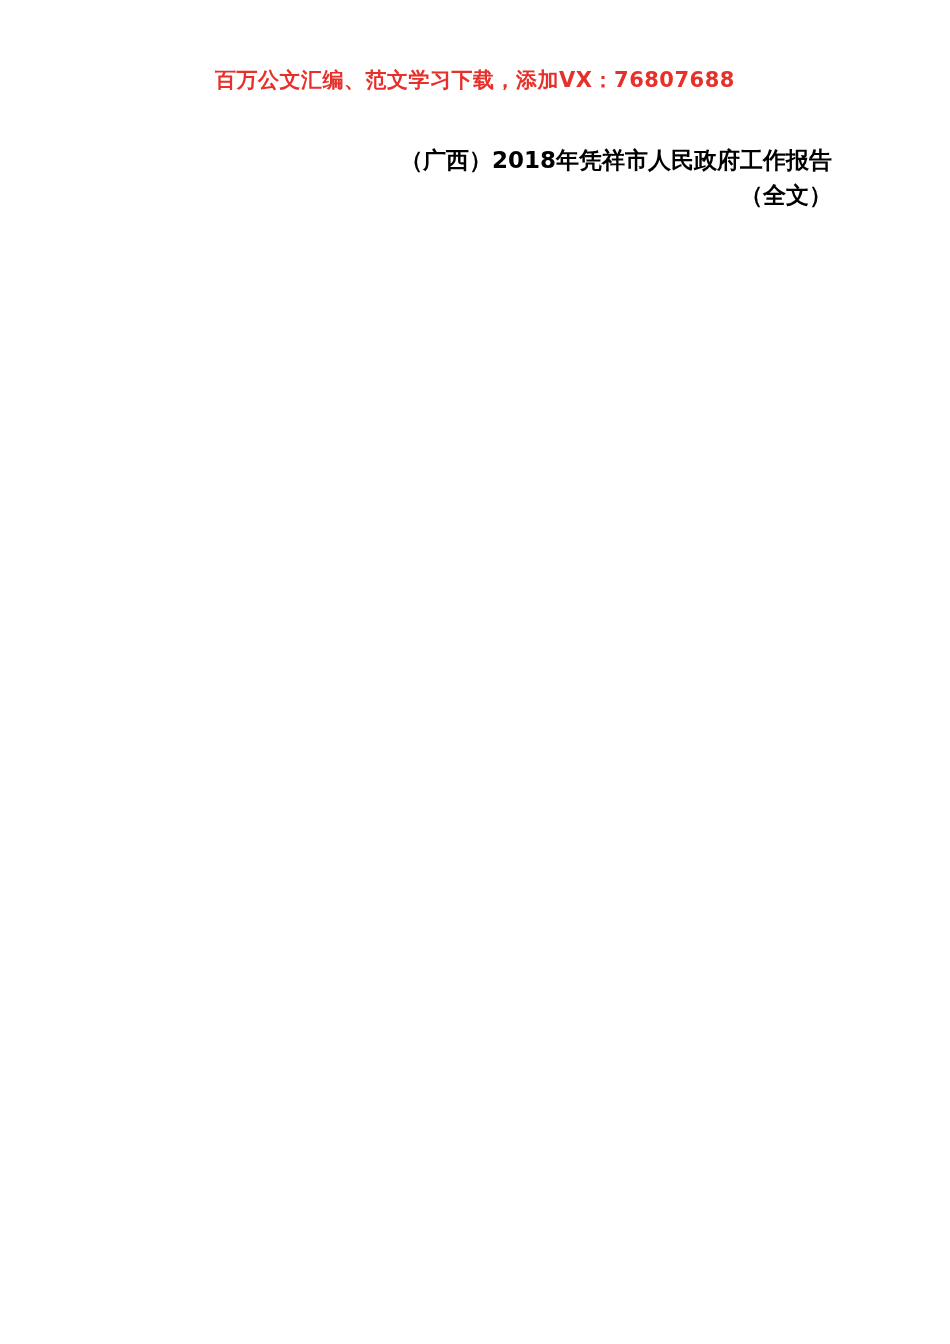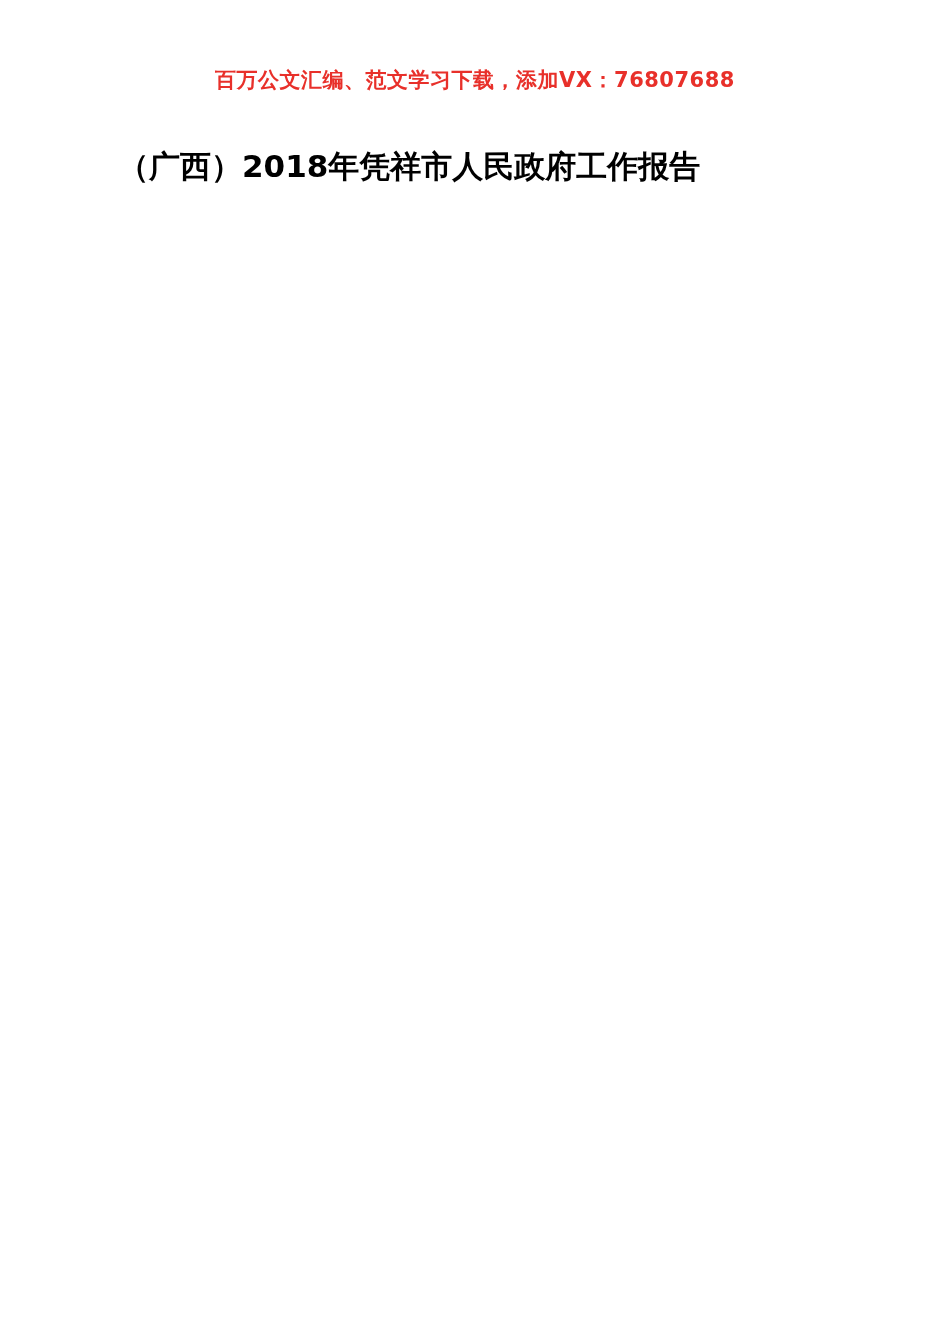--- a/index.html
+++ b/index.html
@@ -33,22 +33,22 @@
     font-weight: 700;
     letter-spacing: 0.5px;
     font-family: "DejaVu Sans", "Liberation Sans", sans-serif;
     white-space: nowrap;
   }
   .doc-title {
     position: absolute;
     top: 143px;
     left: 118px;
     width: 714px;
-    text-align: left;
-    font-size: 31px;
+    text-align: right;
+    font-size: 23px;
     font-weight: 700;
     line-height: 1.5;
     font-family: "DejaVu Sans", "Liberation Sans", sans-serif;
     color: #000;
   }
   .body-area {
     position: absolute;
     top: 540px;
     left: 118px;
     width: 714px;
@@ -72,20 +72,21 @@
 </style>
 </head>
 <body>
 
 <div class="page">
 
   <div class="watermark">百万公文汇编、范文学习下载，添加VX：76807688</div>
 
   <div class="doc-title">
     <div>（广西）2018年凭祥市人民政府工作报告</div>
+    <div>（全文）</div>
   </div>
 
   <div class="body-area">
 
 
     <div class="spacer-lg"></div>
 
 
 
 

